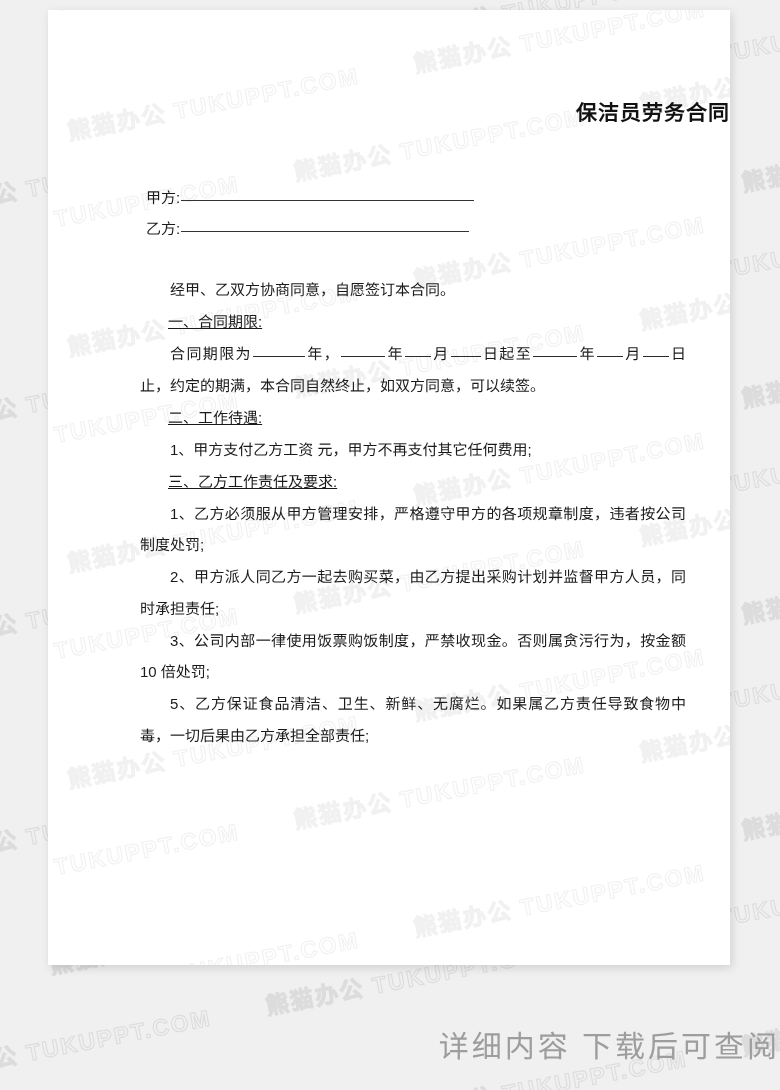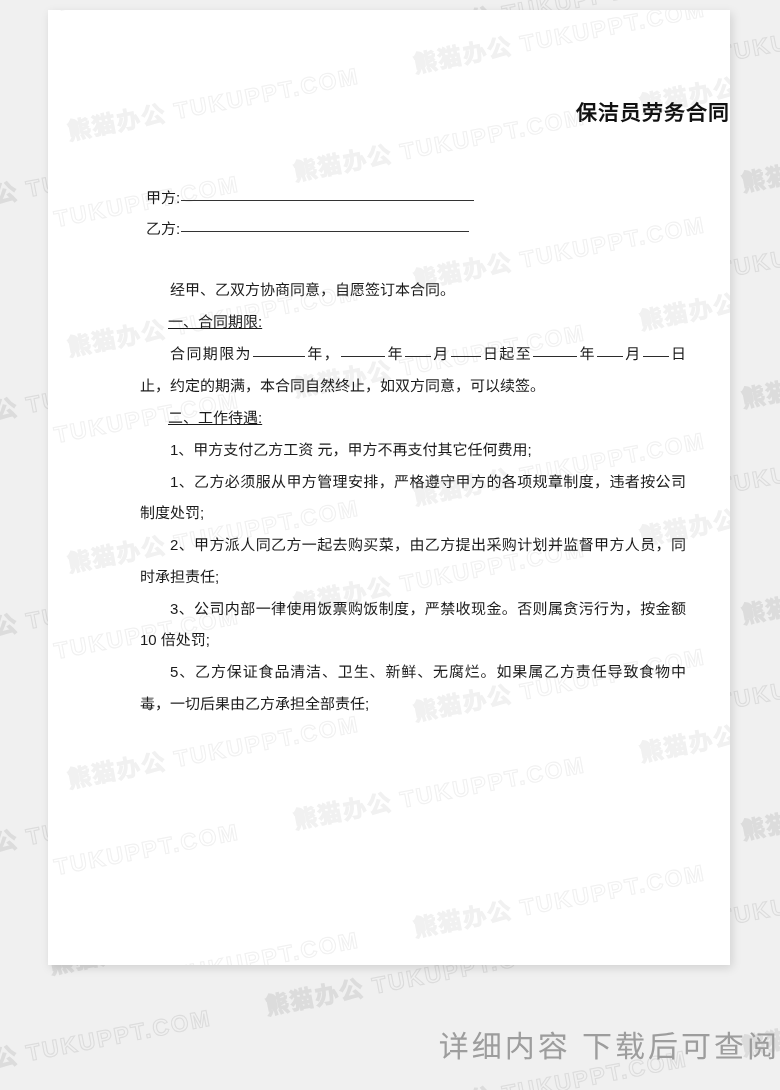--- a/index.html
+++ b/index.html
@@ -197,20 +197,21 @@
 
       <p class="para indent">经甲、乙双方协商同意，自愿签订本合同。</p>
 
       <p class="para indent-sm">一、合同期限:</p>
 
       <p class="para indent"><span>合同期限为</span><span class="blank b-wide"></span><span>年，</span><span class="blank b-mid"></span><span>年</span><span class="blank b-narrow"></span><span>月</span><span class="blank b-small"></span><span>日起至</span><span class="blank b-mid"></span><span>年</span><span class="blank b-narrow"></span><span>月</span><span class="blank b-narrow"></span><span>日止，</span><span>约定的期满，本合同自然终止，如双方同意，可以续签。</span></p>
 
       <p class="para indent-sm">二、工作待遇:</p>
       <p class="para indent">1、甲方支付乙方工资 元，甲方不再支付其它任何费用;</p>
 
+      <p class="para indent-sm">三、乙方工作责任及要求:</p>
       <p class="para indent">1、乙方必须服从甲方管理安排，严格遵守甲方的各项规章制度，违者按公司制度处罚;</p>
       <p class="para indent">2、甲方派人同乙方一起去购买菜，由乙方提出采购计划并监督甲方人员，同时承担责任;</p>
       <p class="para indent">3、公司内部一律使用饭票购饭制度，严禁收现金。否则属贪污行为，按金额 10 倍处罚;</p>
       <p class="para indent">5、乙方保证食品清洁、卫生、新鲜、无腐烂。如果属乙方责任导致食物中毒，一切后果由乙方承担全部责任;</p>
 
     </div>
   </div>
 </div>
 
 <div id="bottom-caption">详细内容  下载后可查阅</div>

